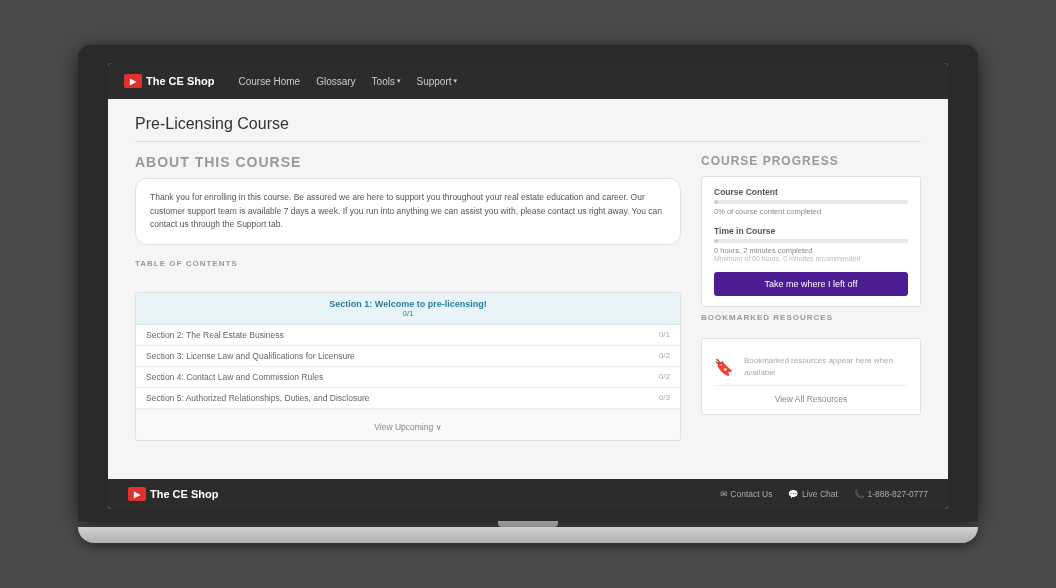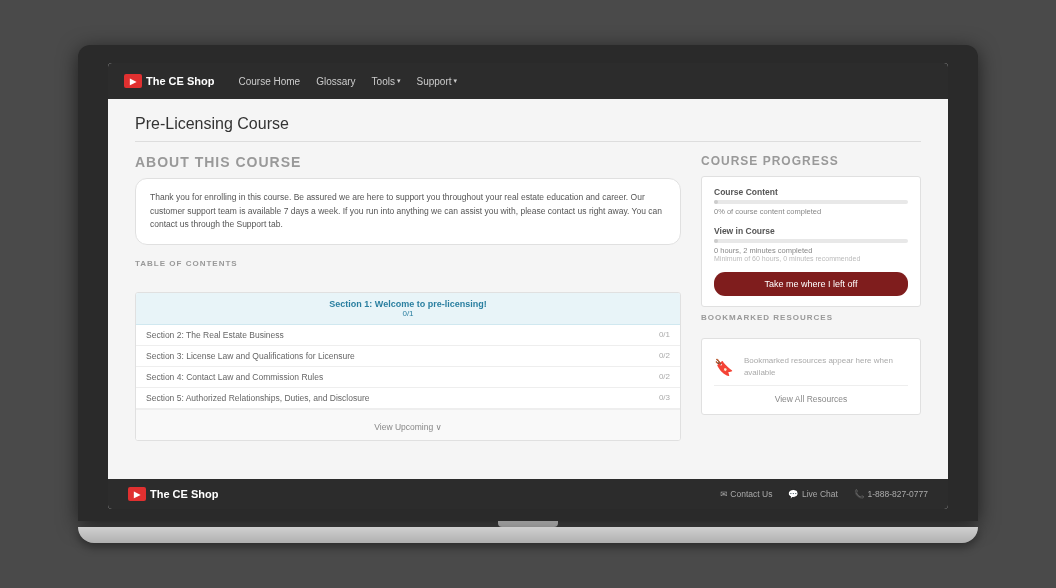--- a/index.html
+++ b/index.html
@@ -282,24 +282,24 @@
       font-size: 7.5px;
       color: #888;
     }
 
     .progress-item-sub-small {
       font-size: 7px;
       color: #bbb;
     }
 
     .take-me-btn {
-      background: #7f1d1d;
+      background: #4c1d95;
       color: #fff;
       border: none;
-      border-radius: 11px;
+      border-radius: 3px;
       width: 100%;
       padding: 7px;
       font-size: 9px;
       cursor: pointer;
       text-align: center;
     }
 
     .bookmarked-label {
       font-size: 8px;
       font-weight: bold;
@@ -464,21 +464,21 @@
             <div class="progress-label">COURSE PROGRESS</div>
             <div class="progress-box">
               <div class="progress-item">
                 <div class="progress-item-title">Course Content</div>
                 <div class="progress-bar-bg">
                   <div class="progress-bar-fill"></div>
                 </div>
                 <div class="progress-item-sub">0% of course content completed</div>
               </div>
               <div class="progress-item">
-                <div class="progress-item-title">View in Course</div>
+                <div class="progress-item-title">Time in Course</div>
                 <div class="progress-bar-bg">
                   <div class="progress-bar-fill"></div>
                 </div>
                 <div class="progress-item-sub">0 hours, 2 minutes completed</div>
                 <div class="progress-item-sub-small">Minimum of 60 hours, 0 minutes recommended</div>
               </div>
               <button class="take-me-btn">Take me where I left off</button>
             </div>
 
             <div class="bookmarked-label">BOOKMARKED RESOURCES</div>

